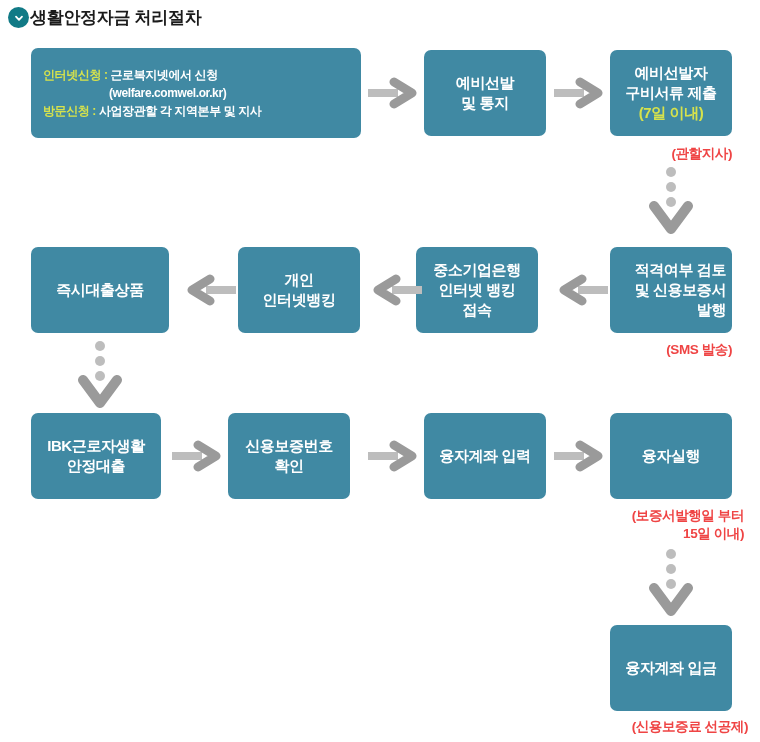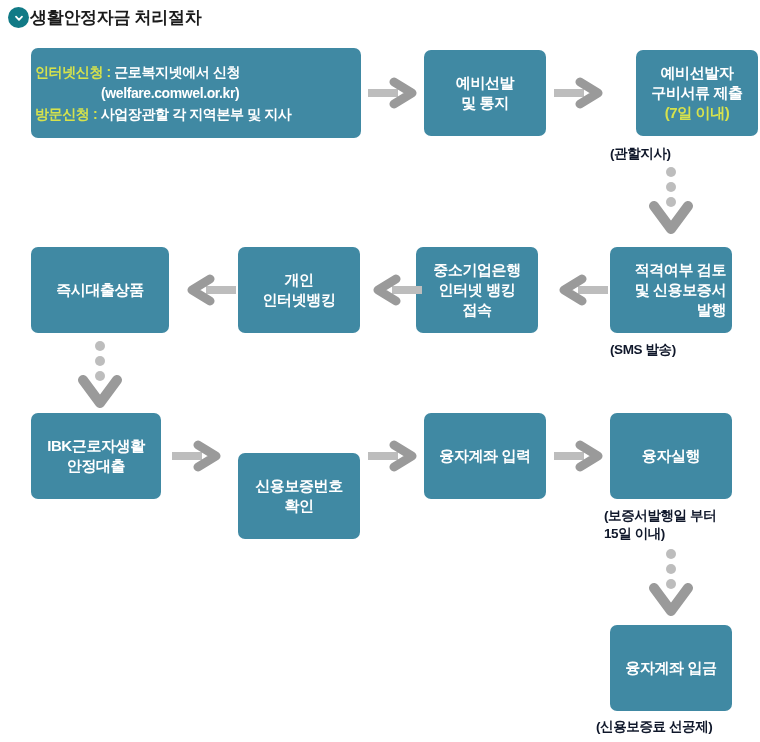--- a/index.html
+++ b/index.html
@@ -67,36 +67,36 @@
     box-sizing: border-box;
     padding: 4px 6px;
   }
   .box .line { white-space: nowrap; }
   .box .accent { color: #d6e24c; }
 
   
   .box-intake {
     align-items: flex-start;
     text-align: left;
-    padding: 8px 4px;
-    font-size: 14px;
+    padding: 8px 12px;
+    font-size: 12px;
     line-height: 1.5;
   }
   .box-intake .row { display: block; white-space: nowrap; }
   .box-intake .lbl { color: #d6e24c; font-weight: bold; }
   .box-intake .val { color: #ffffff; font-weight: bold; }
   .box-intake .indent { padding-left: 66px; }
 
   
   .caption {
     position: absolute;
-    color: #0f172a;
+    color: #ef4444;
     font-size: 13.5px;
     font-weight: bold;
-    text-align: left;
+    text-align: right;
     letter-spacing: -0.4px;
     line-height: 1.3;
     white-space: nowrap;
   }
   .caption.wrap { white-space: normal; }
 
   
   .arrow-h {
     position: absolute;
     height: 34px;
@@ -154,21 +154,21 @@
     <span class="line">및 통지</span>
   </div>
 
   <div class="arrow-h" style="left:554px; top:76px; width:54px;">
     <svg width="54" height="34" viewBox="0 0 54 34">
       <rect x="0" y="13" width="30" height="8" fill="#bdbdbd"></rect>
       <path d="M26 6 L44 17 L26 28" fill="none" stroke="#9a9a9a" stroke-width="9" stroke-linecap="round" stroke-linejoin="round"></path>
     </svg>
   </div>
 
-  <div class="box" style="left:636px; top:50px; width:122px; height:86px;">
+  <div class="box" style="left:610px; top:50px; width:122px; height:86px;">
     <span class="line">예비선발자</span>
     <span class="line">구비서류 제출</span>
     <span class="line accent">(7일 이내)</span>
   </div>
 
   <div class="caption" style="left:610px; top:145px; width:122px;">(관할지사)</div>
 
   <div class="arrow-v" style="left:648px; top:166px; width:46px;">
     <svg width="46" height="74" viewBox="0 0 46 74">
       <circle cx="23" cy="6" r="5" fill="#bdbdbd"></circle>
@@ -235,21 +235,21 @@
     <span class="line">안정대출</span>
   </div>
 
   <div class="arrow-h" style="left:172px; top:439px; width:54px;">
     <svg width="54" height="34" viewBox="0 0 54 34">
       <rect x="0" y="13" width="30" height="8" fill="#bdbdbd"></rect>
       <path d="M26 6 L44 17 L26 28" fill="none" stroke="#9a9a9a" stroke-width="9" stroke-linecap="round" stroke-linejoin="round"></path>
     </svg>
   </div>
 
-  <div class="box" style="left:238px; top:413px; width:122px; height:86px;margin-top:40px;">
+  <div class="box" style="left:228px; top:413px; width:122px; height:86px;">
     <span class="line">신용보증번호</span>
     <span class="line">확인</span>
   </div>
 
   <div class="arrow-h" style="left:368px; top:439px; width:54px;">
     <svg width="54" height="34" viewBox="0 0 54 34">
       <rect x="0" y="13" width="30" height="8" fill="#bdbdbd"></rect>
       <path d="M26 6 L44 17 L26 28" fill="none" stroke="#9a9a9a" stroke-width="9" stroke-linecap="round" stroke-linejoin="round"></path>
     </svg>
   </div>

